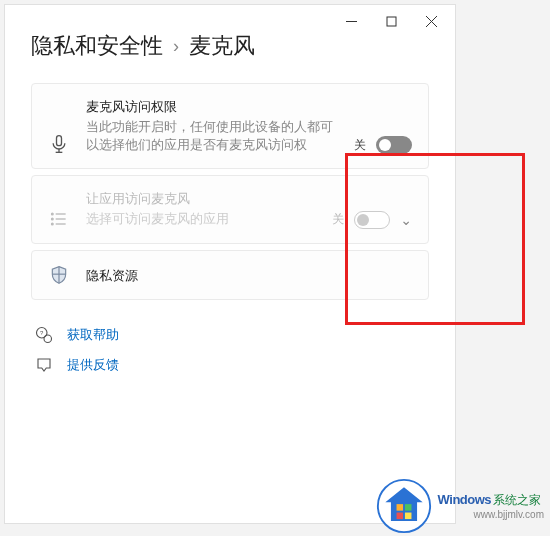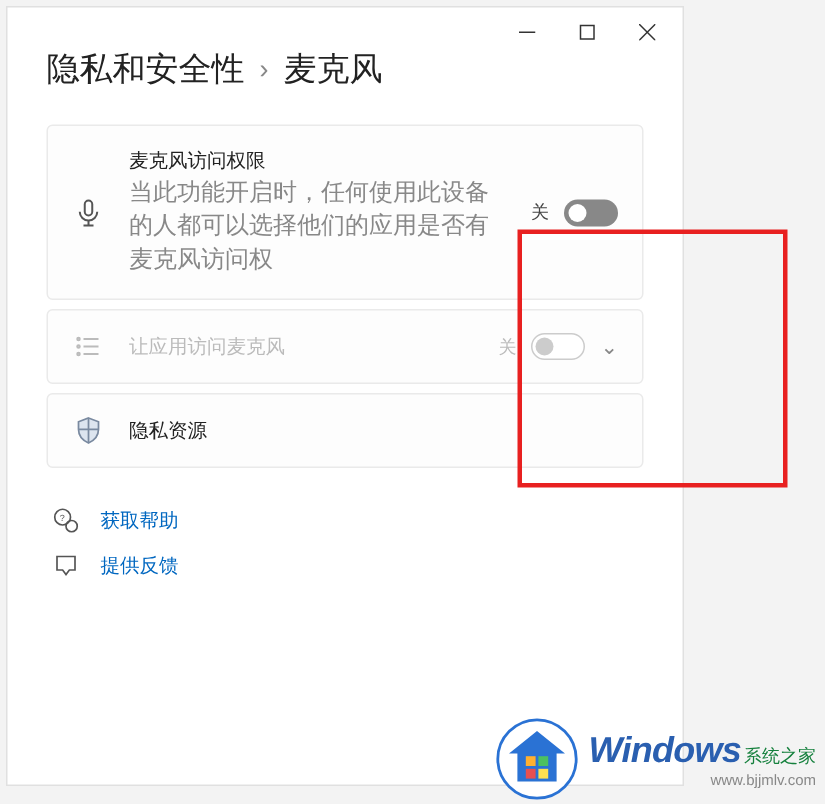--- a/index.html
+++ b/index.html
@@ -7,49 +7,49 @@
     .window { background: #fff; width: 452px; height: 520px; margin: 4px; position: relative; border: 1px solid #e0e0e0; }
     .titlebar { height: 32px; display: flex; justify-content: flex-end; align-items: center; padding-right: 4px; }
     .win-btn { width: 40px; height: 28px; display: flex; align-items: center; justify-content: center; cursor: pointer; font-size: 11px; color: #333; }
     .win-btn svg { width: 11px; height: 11px; stroke: #333; stroke-width: 1; fill: none; }
     .content { padding: 0 26px; }
     .breadcrumb { display: flex; align-items: center; gap: 10px; font-size: 22px; font-weight: 400; color: #222; margin-top: -6px;}
     .chevron { color: #888; font-size: 18px; }
     .desc { font-size: 12.5px; color: #555; line-height: 1.75; margin-top: 14px; }
     .learn-more { color: #0067c0; cursor: pointer; }
     .cards { margin-top: 22px; position: relative; }
-    .card { border: 1px solid #eaeaea; border-radius: 4px; padding: 14px 16px; display: flex; align-items: center; gap: 16px; margin-bottom: 6px; background: #fdfdfd; }
+    .card { border: 1px solid #eaeaea; border-radius: 4px; padding: 14px 16px; display: flex; align-items: flex-end; gap: 16px; margin-bottom: 6px; background: #fdfdfd; }
     .card-icon { width: 22px; display: flex; justify-content: center; color: #555; flex-shrink: 0; }
     .card-icon svg { width: 20px; height: 20px; }
     .card-icon.dim { color: #bbb; }
     .card-body { flex: 1; }
     .card-title { font-size: 13px; color: #222; }
     .card-title.dim { color: #bbb; }
-    .card-sub { font-size: 16px; color: #888; margin-top: 2px; line-height: 1.4; }
+    .card-sub { font-size: 13px; color: #888; margin-top: 2px; line-height: 1.4; }
     .card-sub.dim { color: #ccc; }
     .card-right { display: flex; align-items: center; gap: 10px; }
     .state-label { font-size: 12px; color: #444; }
     .state-label.dim { color: #bbb; }
     .toggle { width: 36px; height: 18px; border-radius: 10px; background: #888; position: relative; cursor: pointer; }
     .toggle .knob { width: 12px; height: 12px; border-radius: 50%; background: #fff; position: absolute; top: 3px; left: 3px; }
     .toggle.dim { background: #fff; border: 1px solid #ccc; }
     .toggle.dim .knob { background: #ccc; top: 2px; left: 2px; }
     .expand-chevron { color: #888; cursor: pointer; font-size: 14px; }
     .links { font-size: 12.5px; color: #0067c0; margin-top: 2px; }
     .links span { cursor: pointer; }
     .sep { color: #999; margin: 0 4px; }
     .highlight-box { position: absolute; border: 3px solid #e82020; top: 153px; left: 345px; width: 180px; height: 172px; pointer-events: none; z-index: 10; }
     .footer { margin-top: 20px; }
     .footer-item { display: flex; align-items: center; gap: 14px; padding: 6px 4px; cursor: pointer; text-align: center; }
     .footer-item svg { width: 18px; height: 18px; color: #555; fill: none; stroke: currentColor; }
     .footer-item span { font-size: 13px; color: #0067c0; }
     .watermark { position: absolute; bottom: 2px; right: 6px; display: flex; align-items: center; gap: 6px; z-index: 20; }
     .wm-logo { width: 56px; height: 56px; }
     .wm-text { display: flex; flex-direction: column; }
-    .wm-site { font-size: 24px; font-weight: 600; color: #2a5fb0; letter-spacing: -0.5px; font-style: italic; }
+    .wm-site { font-size: 13px; font-weight: 600; color: #2a5fb0; letter-spacing: -0.5px; }
     .wm-sub { font-size: 8px; color: #999; }
     .wm-url { font-size: 10px; color: #888; align-self: flex-end; padding-left: 36px; }
   </style>
 </head>
 <body>
 
 <div class="window">
   <div class="titlebar">
     <div class="win-btn">
         <svg viewBox="0 0 11 11">
@@ -106,20 +106,21 @@
               <line x1="8" y1="6" x2="20" y2="6"></line>
               <line x1="8" y1="12" x2="20" y2="12"></line>
               <line x1="8" y1="18" x2="20" y2="18"></line>
               <circle cx="4" cy="6" r="1"></circle>
               <circle cx="4" cy="12" r="1"></circle>
               <circle cx="4" cy="18" r="1"></circle>
             </svg>
         </div>
         <div class="card-body">
           <div class="card-title dim">让应用访问麦克风</div>
+          <div class="card-sub dim">选择可访问麦克风的应用</div>
         </div>
         <div class="card-right">
           <span class="state-label dim">关</span>
           <div class="toggle dim">
               <div class="knob"></div>
             </div>
           <span class="expand-chevron">⌄</span>
         </div>
       </div>
 

